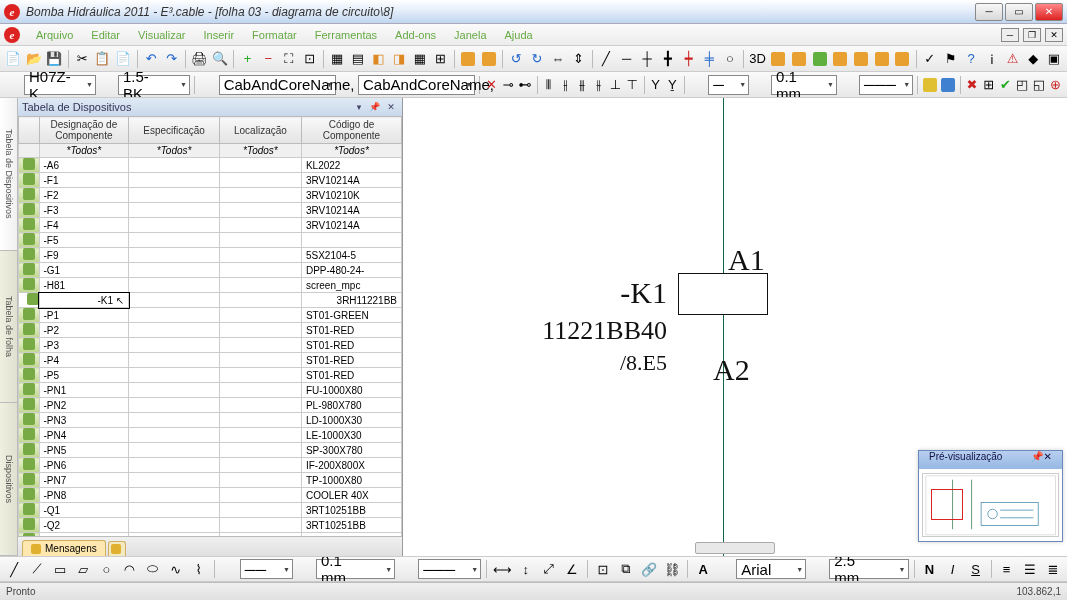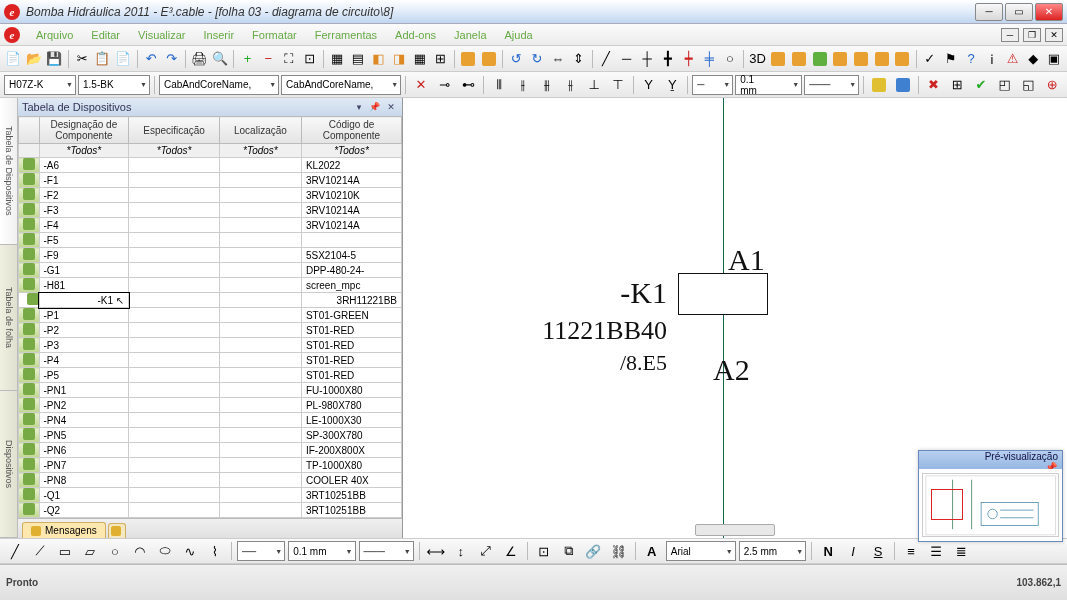--- a/index.html
+++ b/index.html
@@ -14,21 +14,21 @@
 
 .menubar { height: 22px; background: linear-gradient(#fbfbfb,#ececec); display: flex; align-items: center; padding: 0 4px; gap: 2px; border-bottom: 1px solid #ccc; }
 .menubar .app-icon2 { width: 16px; height: 16px; background: #d22; border-radius: 50%; margin-right: 6px; font-style: italic; color: #fff; display: flex; align-items: center; justify-content: center; font-size: 11px; font-weight: bold; font-family: Georgia,serif; }
 .menu-item { padding: 2px 8px; color: #6a4; cursor: pointer; }
 .menu-spacer { flex: 1; }
 .doc-ctrl { width: 18px; height: 14px; border: 1px solid #888; background: #eee; margin-left: 2px; font-size: 9px; display: flex; align-items: center; justify-content: center; cursor: pointer; }
 
 .toolbar { height: 26px; background: linear-gradient(#fafafa,#e8e8e8); display: flex; align-items: center; padding: 0 4px; gap: 2px; border-bottom: 1px solid #ccc; overflow: hidden; }
 .tbtn { width: 22px; height: 22px; display: flex; align-items: center; justify-content: center; border: 1px solid transparent; border-radius: 2px; cursor: pointer; font-size: 13px; }
 .tsep { width: 1px; height: 18px; background: #bbb; margin: 0 2px; }
-.tcombo { height: 20px; border: 1px solid #888; background: #fff; font-size: 10px; padding: 0 28px 0 4px; display: flex; align-items: center; position: relative; min-width: 50px; cursor: pointer; }
+.tcombo { height: 20px; border: 1px solid #888; background: #fff; font-size: 15px; padding: 0 28px 0 4px; display: flex; align-items: center; position: relative; min-width: 50px; cursor: pointer; margin-left: 20px; }
 .tcombo::after { content: '▼'; position: absolute; right: 2px; font-size: 7px; color: #444; }
 
 .content { flex: 1; display: flex; overflow: hidden; }
 
 .left-tabs { width: 18px; background: linear-gradient(90deg,#e8e8e8,#d8d8d8); display: flex; flex-direction: column; border-right: 1px solid #bbb; }
 .vtab { flex: 1; writing-mode: vertical-rl; text-orientation: mixed; display: flex; align-items: center; justify-content: center; font-size: 9px; color: #555; border-bottom: 1px solid #bbb; cursor: pointer; background: linear-gradient(90deg,#f0f0e0,#e0e0d0); }
 .vtab.active { background: linear-gradient(90deg,#fff,#f0f0f0); }
 
 .panel { width: 385px; display: flex; flex-direction: column; background: #f4f4f4; border-right: 1px solid #999; }
 .panel-hdr { height: 18px; background: linear-gradient(#e0eaf5,#c8d8eb); display: flex; align-items: center; padding: 0 4px; font-size: 11px; color: #335; }
@@ -51,29 +51,29 @@
 .btab .ticon { width: 10px; height: 10px; background: #e0b030; border-radius: 2px; }
 
 .canvas-area { flex: 1; background: #fff; position: relative; overflow: hidden; }
 .schematic { position: absolute; left: 0; top: 0; width: 100%; height: 100%; padding-left: 16px; }
 .sch-vline { position: absolute; width: 1px; background: #164; }
 .sch-box { position: absolute; border: 1px solid #111; background: #fff; }
 .sch-text { position: absolute; font-family: 'Times New Roman', serif; color: #111; }
 .sch-scroll { position: absolute; bottom: 2px; left: 50%; transform: translateX(-50%); width: 80px; height: 12px; background: #e8e8e8; border: 1px solid #aaa; border-radius: 2px; }
 
 .preview { position: absolute; right: 4px; bottom: 58px; width: 145px; height: 92px; background: #f8f8f8; border: 1px solid #6a8abd; box-shadow: 0 0 4px rgba(0,0,0,.2); }
-.preview-hdr { height: 18px; background: linear-gradient(#b8cff0,#96b8e2); display: flex; align-items: flex-end; padding: 0 4px; font-size: 10px; color: #114; flex-direction: column; }
+.preview-hdr { height: 18px; background: linear-gradient(#b8cff0,#96b8e2); display: flex; align-items: flex-start; padding: 0 10px; font-size: 10px; color: #114; }
 .preview-hdr .spacer { flex: 1; }
 .preview-body { flex: 1; background: #fff; display: flex; align-items: center; justify-content: center; height: calc(100% - 18px); position: relative; }
 .pv-thumb { width: 96%; height: 90%; border: 1px solid #ccc; position: relative; }
 .pv-sel { position: absolute; border: 1px solid #d22; }
 
 .toolbar2 { height: 26px; background: linear-gradient(#fafafa,#e8e8e8); display: flex; align-items: center; padding: 0 4px; gap: 3px; border-top: 1px solid #ccc; border-bottom: 1px solid #ccc; overflow: hidden; }
 
-.statusbar { height: 36px; background: linear-gradient(#f0f0f0,#e0e0e0); display: flex; align-items: center; padding: 0 6px; font-size: 10px; color: #444; border-top: 1px solid #bbb; font-weight: bold; }
+.statusbar { height: 18px; background: linear-gradient(#f0f0f0,#e0e0e0); display: flex; align-items: center; padding: 0 6px; font-size: 10px; color: #444; border-top: 1px solid #bbb; }
 .statusbar .spacer { flex: 1; }
 .c-red { color: #c22; } .c-blue { color: #26c; } .c-grn { color: #2a2; } .c-org { color: #d82; }
 .sq { width: 14px; height: 14px; border-radius: 2px; }
 .sq-org { background: #e8a030; } .sq-grn { background: #60b040; } .sq-blu { background: #4080d0; } .sq-yel { background: #e0c030; }
 </style>
 </head>
 <body>
 
 <div class="titlebar">
   <div class="app-icon">e</div>
@@ -367,20 +367,27 @@
               <td></td>
               <td></td>
               <td>FU-1000X80</td>
             </tr>
             <tr>
               <td class="rowmark"><span></span></td>
               <td class="desig">-PN2</td>
               <td></td>
               <td></td>
               <td>PL-980X780</td>
+            </tr>
+            <tr>
+              <td class="rowmark"><span></span></td>
+              <td class="desig">-PN3</td>
+              <td></td>
+              <td></td>
+              <td>LD-1000X30</td>
             </tr>
             <tr>
               <td class="rowmark"><span></span></td>
               <td class="desig">-PN4</td>
               <td></td>
               <td></td>
               <td>LE-1000X30</td>
             </tr>
             <tr>
               <td class="rowmark"><span></span></td>

